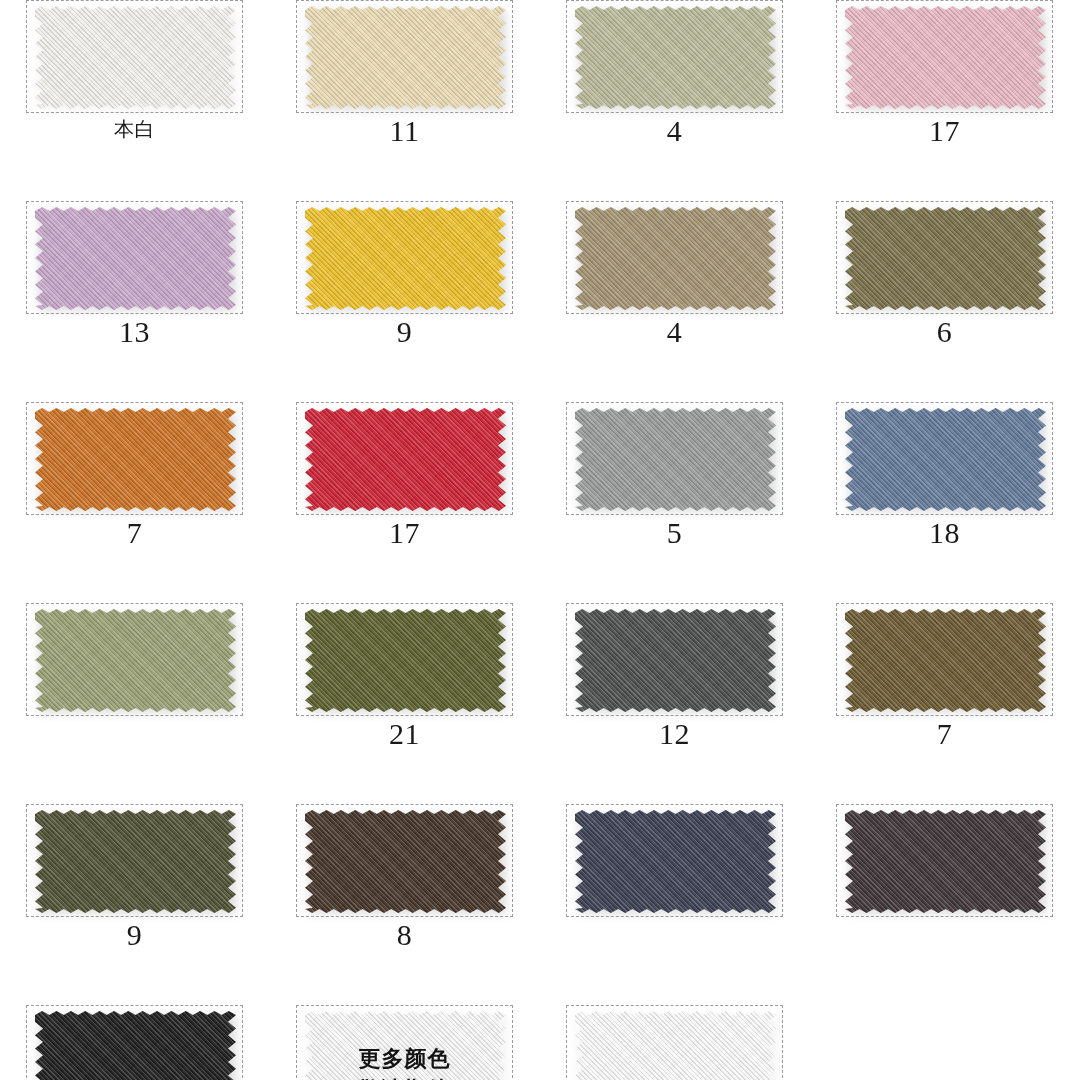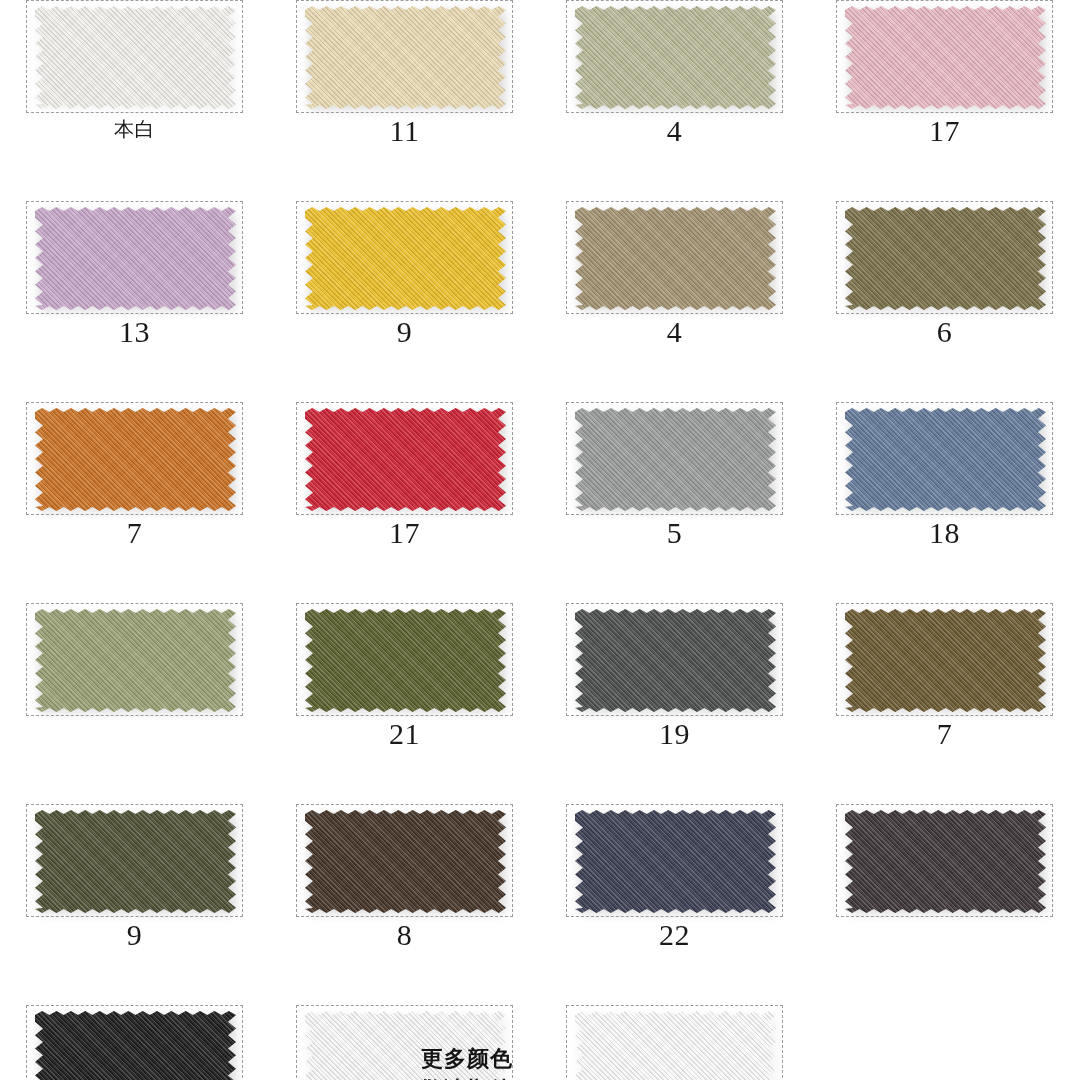--- a/index.html
+++ b/index.html
@@ -146,21 +146,21 @@
     text-align: center;
     z-index: 3;
     font-family: "Liberation Sans", "DejaVu Sans", sans-serif;
     font-weight: bold;
     font-size: 22px;
     line-height: 31px;
     color: #141414;
     letter-spacing: 1px;
     pointer-events: none;
   }
-  .coming-soon-text span { display: block; text-align: right; }
+  .coming-soon-text span { display: block; }
 </style>
 </head>
 <body>
 
 <div id="swatch-grid">
     <div class="swatch-cell">
       <div class="swatch-frame">
         <div class="fabric-shadow" style="opacity: 0.35;"></div>
         <div class="fabric" style="background: rgb(244, 242, 238);">
           <div class="weave"></div>
@@ -284,21 +284,21 @@
       </div>
       <div class="swatch-label">21</div>
     </div>
     <div class="swatch-cell">
       <div class="swatch-frame">
         <div class="fabric-shadow"></div>
         <div class="fabric" style="background: rgb(75, 77, 77);">
           <div class="weave"></div>
         </div>
       </div>
-      <div class="swatch-label">19</div>
+      <div class="swatch-label">12</div>
     </div>
     <div class="swatch-cell">
       <div class="swatch-frame">
         <div class="fabric-shadow"></div>
         <div class="fabric" style="background: rgb(106, 89, 48);">
           <div class="weave"></div>
         </div>
       </div>
       <div class="swatch-label">7</div>
     </div>
@@ -320,21 +320,20 @@
       </div>
       <div class="swatch-label">8</div>
     </div>
     <div class="swatch-cell">
       <div class="swatch-frame">
         <div class="fabric-shadow"></div>
         <div class="fabric" style="background: rgb(58, 62, 82);">
           <div class="weave"></div>
         </div>
       </div>
-      <div class="swatch-label">22</div>
     </div>
     <div class="swatch-cell">
       <div class="swatch-frame">
         <div class="fabric-shadow"></div>
         <div class="fabric" style="background: rgb(60, 51, 54);">
           <div class="weave"></div>
         </div>
       </div>
     </div>
     <div class="swatch-cell">

